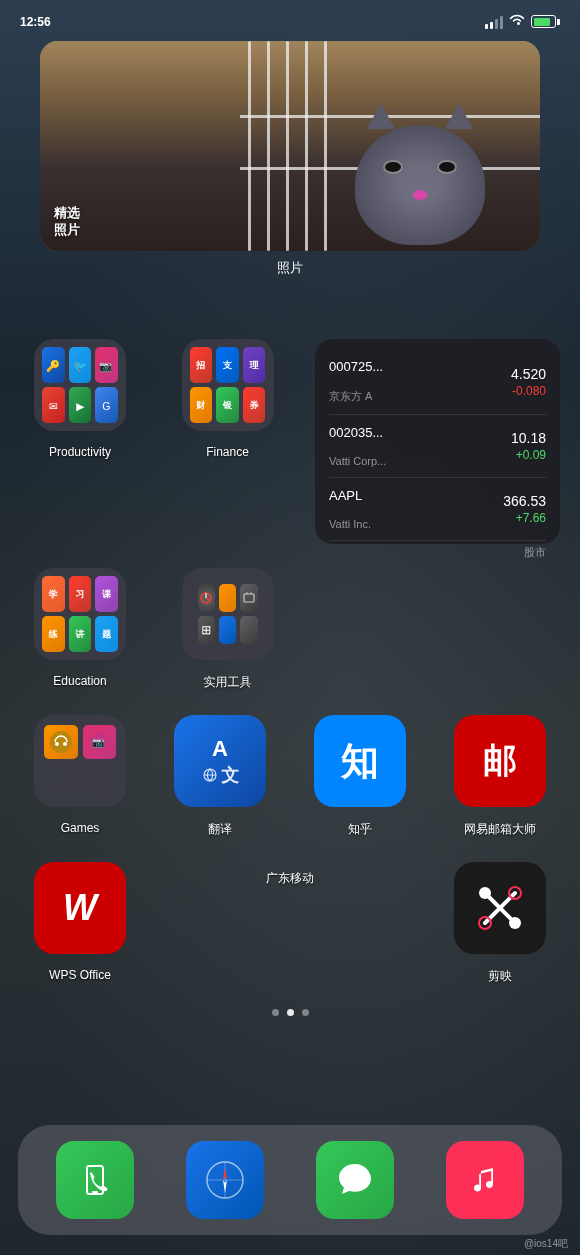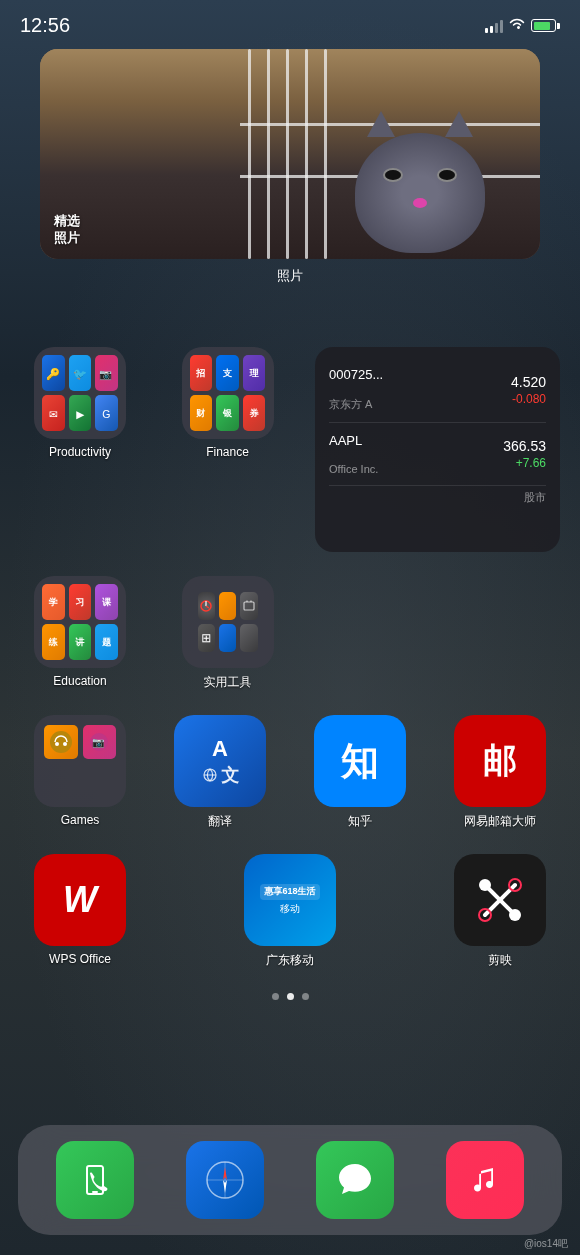--- a/index.html
+++ b/index.html
@@ -31,22 +31,22 @@
     .status-bar {
       position: relative;
       z-index: 10;
       display: flex;
       justify-content: space-between;
       align-items: center;
       padding: 14px 20px 4px 20px;
       color: white;
     }
     .status-time {
-      font-size: 20px;
-      font-weight: 400;
+      font-size: 12px;
+      font-weight: 700;
     }
     .status-icons {
       display: flex;
       align-items: center;
       gap: 6px;
     }
     .signal-bars {
       display: flex;
       align-items: flex-end;
       gap: 2px;
@@ -153,20 +153,21 @@
       margin-bottom: 6px;
       position: relative;
       overflow: hidden;
     }
     .app-label {
       color: white;
       font-size: 12px;
       font-weight: 400;
       text-align: center;
       text-shadow: 0 1px 2px rgba(0,0,0,0.8);
+      margin-top: 8px;
     }
 
     
     .folder-icon {
       background: rgba(60,60,70,0.85);
       display: grid;
       grid-template-columns: 1fr 1fr 1fr;
       grid-template-rows: 1fr 1fr;
       gap: 4px;
       padding: 8px;
@@ -500,22 +501,32 @@
             <div class="stock-code">000725...</div>
             <div class="stock-name">京东方 A</div>
           </div>
           <div class="stock-right">
             <div class="stock-price">4.520</div>
             <div class="stock-change-negative">-0.080</div>
           </div>
         </div>
         <div class="stock-row">
           <div class="stock-left">
+            <div class="stock-code">002035...</div>
+            <div class="stock-name">Vatti Corp...</div>
+          </div>
+          <div class="stock-right">
+            <div class="stock-price">10.18</div>
+            <div class="stock-change-positive">+0.09</div>
+          </div>
+        </div>
+        <div class="stock-row">
+          <div class="stock-left">
             <div class="stock-code">AAPL</div>
-            <div class="stock-name">Office Inc.</div>
+            <div class="stock-name">Vatti Inc.</div>
           </div>
           <div class="stock-right">
             <div class="stock-price">366.53</div>
             <div class="stock-change-positive">+7.66</div>
           </div>
         </div>
         <div class="stock-widget-label">股市</div>
       </div>
     </div>
   </div>
@@ -635,24 +646,20 @@
   <div class="app-row">
 
     <div class="app-item">
       <div class="app-icon wps-icon">
         <span style="font-size:36px;font-weight:900;font-style:italic;color:white;">W</span>
       </div>
       <span class="app-label">WPS Office</span>
     </div>
 
     <div class="app-item">
-      <div class="app-icon" style="background:linear-gradient(135deg,#0066cc,#00a0e9);display:flex;flex-direction:column;align-items:center;justify-content:center;">
-        <div style="font-size:9px;color:white;font-weight:600;text-align:center;padding:2px 4px;background:rgba(255,255,255,0.15);border-radius:4px;line-height:1.3;">惠享618生活</div>
-        <div style="color:white;font-size:10px;margin-top:2px;">移动</div>
-      </div>
       <span class="app-label">广东移动</span>
     </div>
 
 
     <div class="app-item">
       <div class="app-icon jianying-icon">
 
         <svg width="50" height="50" viewBox="0 0 50 50">
           <line x1="10" y1="10" x2="40" y2="40" stroke="white" stroke-width="4" stroke-linecap="round"></line>
           <line x1="40" y1="10" x2="10" y2="40" stroke="white" stroke-width="4" stroke-linecap="round"></line>

